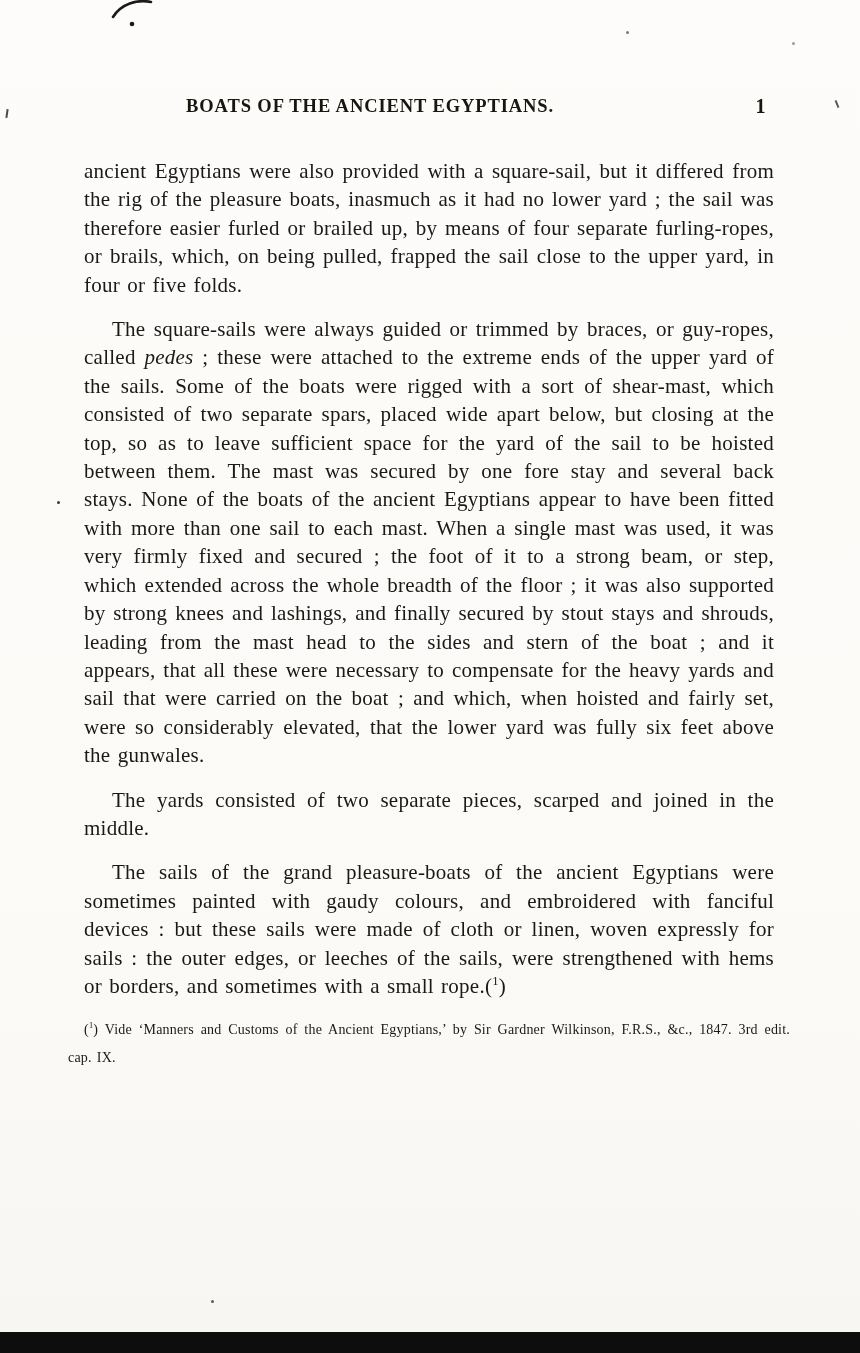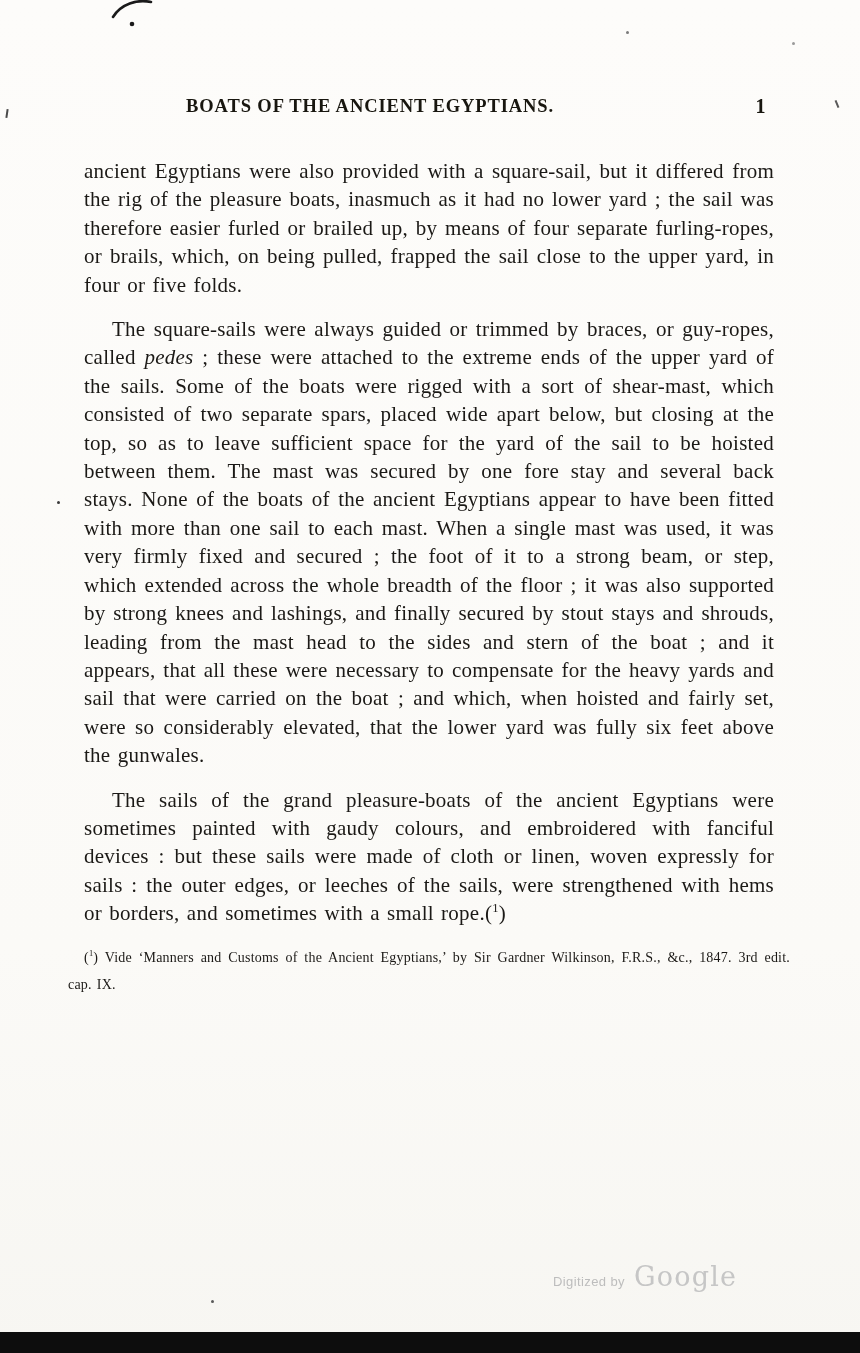--- a/index.html
+++ b/index.html
@@ -84,25 +84,22 @@
 
   <header class="page-header">
     <span class="header-title">BOATS OF THE ANCIENT EGYPTIANS.</span>
     <span class="page-number">1</span>
   </header>
 
   <main class="text-block">
     <div id="page-body">
         <p class="para"><span>ancient Egyptians were also provided with a square-sail, but it differed from the rig of the pleasure boats, inasmuch as it had no lower yard ; the sail was therefore easier furled or brailed up, by means of four separate furling-ropes, or brails, which, on being pulled, frapped the sail close to the upper yard, in four or five folds.</span></p>
         <p class="para indent"><span>The square-sails were always guided or trimmed by braces, or guy-ropes, called </span><i>pedes</i><span> ; these were attached to the extreme ends of the upper yard of the sails. Some of the boats were rigged with a sort of shear-mast, which consisted of two separate spars, placed wide apart below, but closing at the top, so as to leave sufficient space for the yard of the sail to be hoisted between them. The mast was secured by one fore stay and several back stays. None of the boats of the ancient Egyptians appear to have been fitted with more than one sail to each mast. When a single mast was used, it was very firmly fixed and secured ; the foot of it to a strong beam, or step, which extended across the whole breadth of the floor ; it was also supported by strong knees and lashings, and finally secured by stout stays and shrouds, leading from the mast head to the sides and stern of the boat ; and it appears, that all these were necessary to compensate for the heavy yards and sail that were carried on the boat ; and which, when hoisted and fairly set, were so considerably elevated, that the lower yard was fully six feet above the gunwales.</span></p>
+        <p class="para indent"><span>The yards consisted of two separate pieces, scarped and joined in the middle.</span></p>
         <p class="para indent"><span>The sails of the grand pleasure-boats of the ancient Egyptians were sometimes painted with gaudy colours, and embroidered with fanciful devices : but these sails were made of cloth or linen, woven expressly for sails : the outer edges, or leeches of the sails, were strengthened with hems or borders, and sometimes with a small rope.(</span><sup>1</sup><span>)</span></p>
       </div>
     <div id="footnote" class="footnote"><span>(</span><sup>1</sup><span>) Vide ‘Manners and Customs of the Ancient Egyptians,’ by Sir Gardner Wilkinson, F.R.S., &amp;c., 1847. 3rd edit. cap. IX.</span></div>
   </main>
 
-  <div class="watermark">
-    <span class="digitized">Digitized by</span>
-    <span class="google-logo">Google</span>
-  </div>
 
   <div class="scan-bar"></div>
 
 </div>
 
 </body></html>

